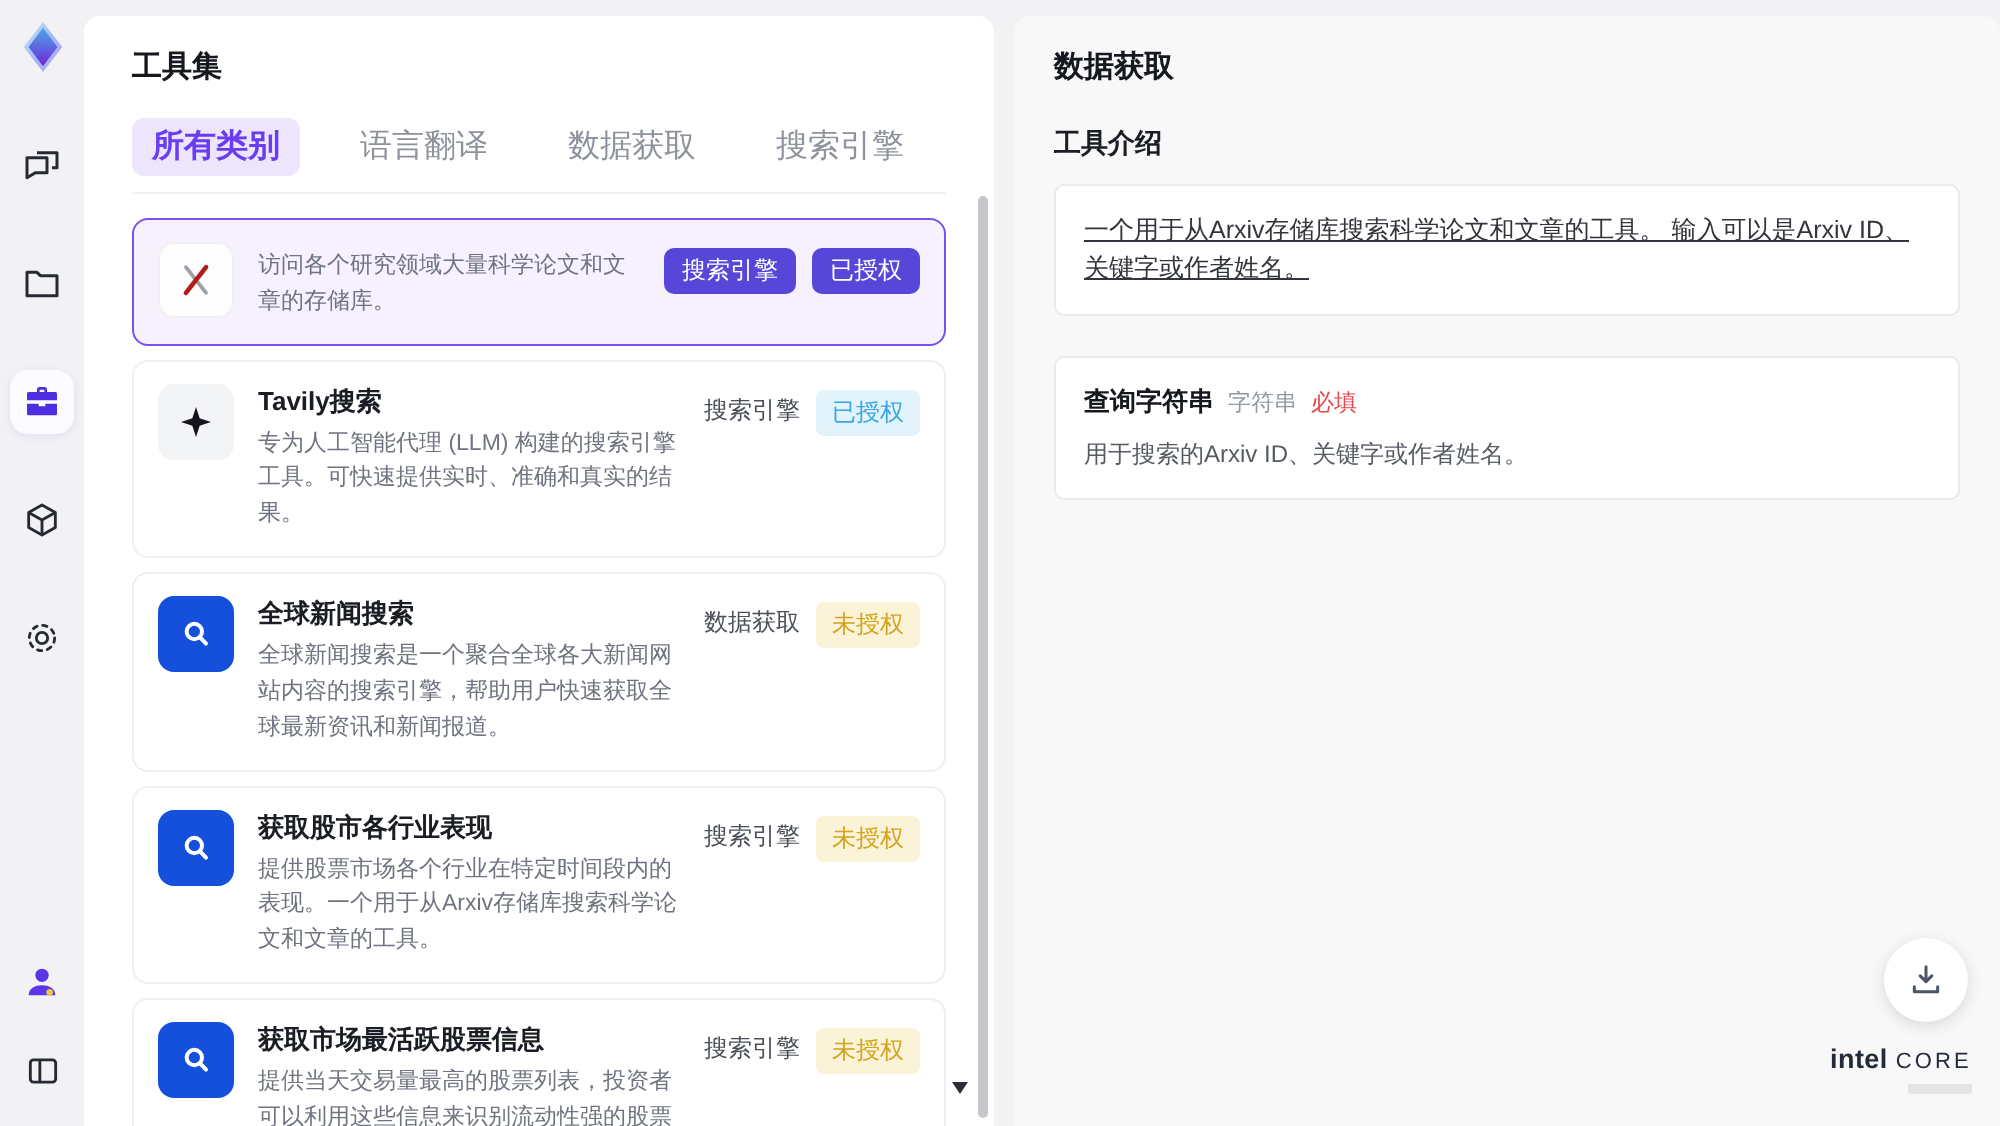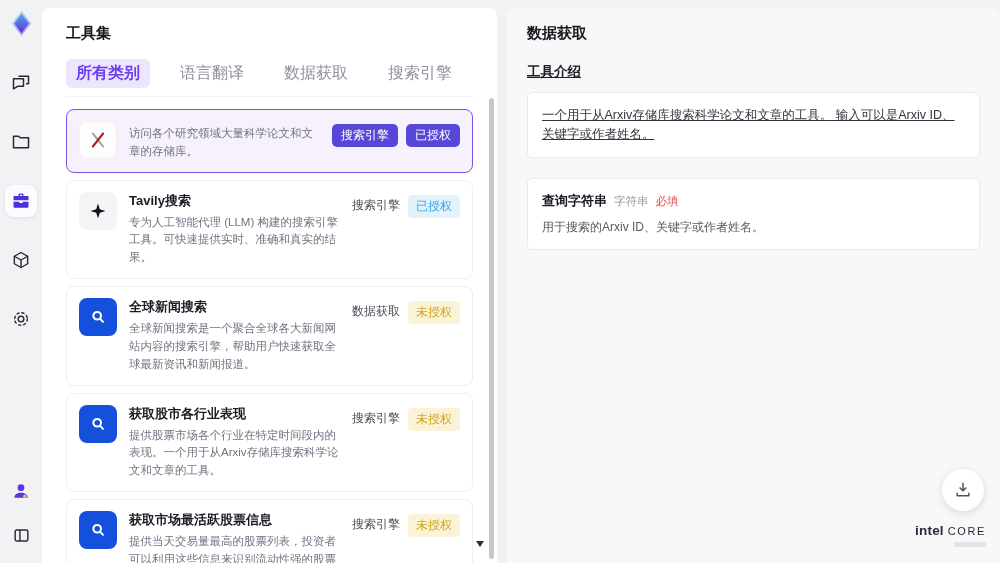--- a/index.html
+++ b/index.html
@@ -45,21 +45,21 @@
   .tag-solid, .badge-solid { font-size:12px; color:#fff; background:#5747d8; padding:3px 9px; border-radius:5px; }
   .badge-blue { font-size:12px; color:#36a6e4; background:#e3f3fc; padding:3px 8px; border-radius:4px; }
   .badge-yellow { font-size:12px; color:#d3a41c; background:#fbf3d7; padding:3px 8px; border-radius:4px; }
 
   
   .scrollbar { position:absolute; right:3px; top:90px; bottom:4px; width:5px; background:#c6c6cb; border-radius:3px; }
   .scroll-arrow { position:absolute; right:13px; bottom:16px; width:0; height:0; border-left:4px solid transparent; border-right:4px solid transparent; border-top:6px solid #2b2f36; }
 
   
   .detail-title { font-size:15px; font-weight:bold; color:#15181e; margin-bottom:20px; }
-  .section-h { font-size:13.5px; font-weight:bold; color:#1a1d24; margin:0 0 11px;text-decoration:underline; }
+  .section-h { font-size:13.5px; font-weight:bold; color:#1a1d24; margin:0 0 11px; }
   .section-h + .box { margin-bottom:20px; }
   .box { background:#fff; border:1px solid #e9e9ee; border-radius:5px; padding:13px 14px; }
   .intro-text { font-size:12.5px; color:#32353c; line-height:1.5;text-decoration:underline; }
   .param-head { display:flex; align-items:baseline; }
   .p-name { font-size:13px; font-weight:bold; color:#15181e; }
   .p-type { font-size:11.5px; color:#9298a3; margin-left:7px; }
   .p-req { font-size:11.5px; color:#e5484d; margin-left:7px; }
   .p-desc { font-size:12px; color:#565b64; margin-top:9px; }
 
   

